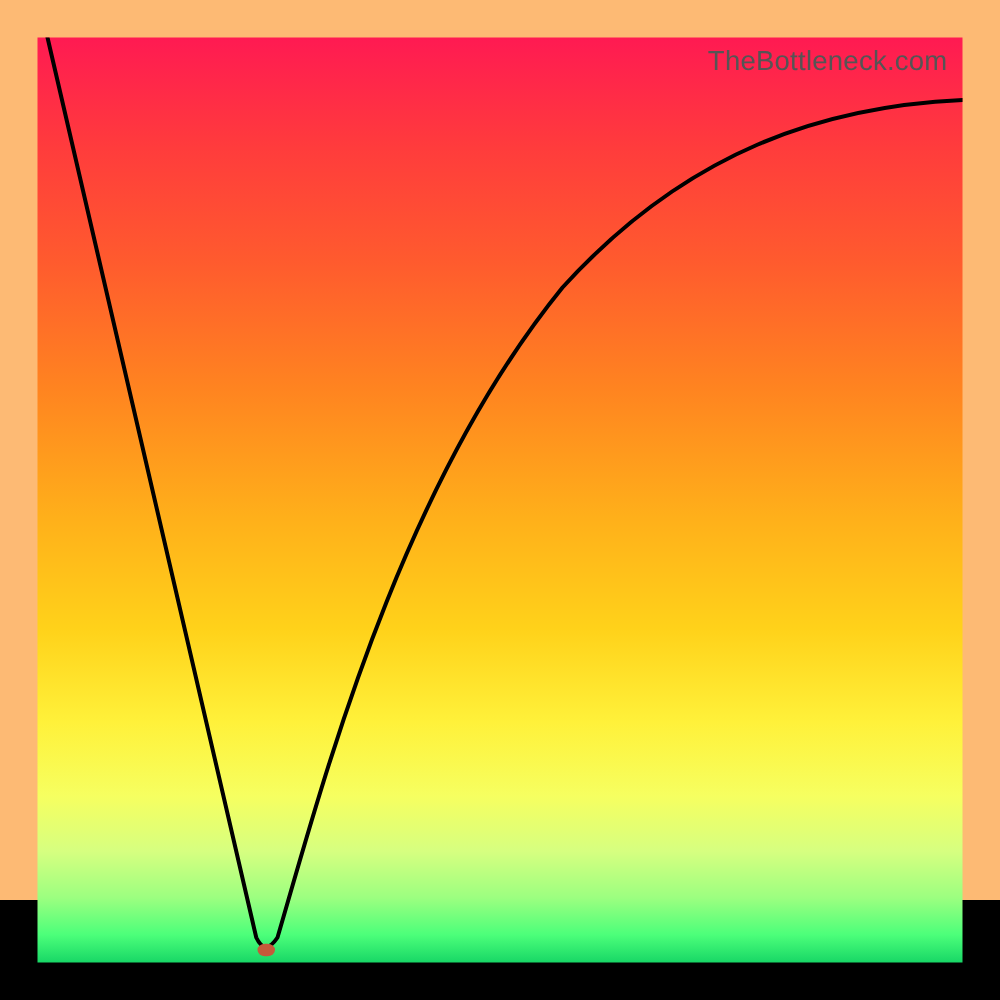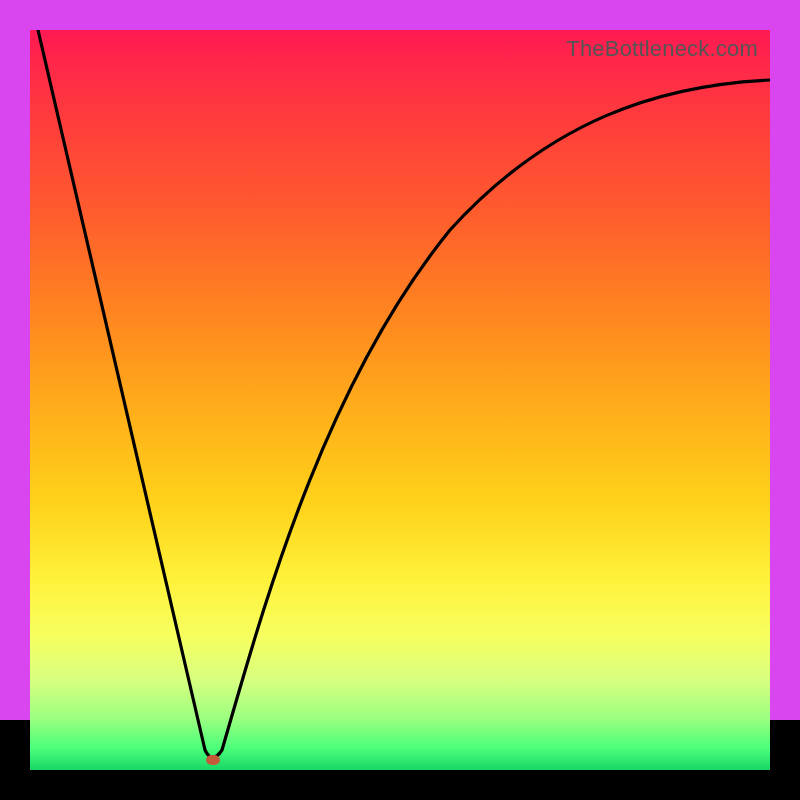--- a/index.html
+++ b/index.html
@@ -8,21 +8,21 @@
     width: 800px;
     height: 800px;
     overflow: hidden;
     background: #000;
     font-family: Arial, Helvetica, sans-serif;
   }
   .outer {
     position: relative;
     width: 800px;
     height: 720px;
-    background: #d946ef;
+    background: #fdba74;
   }
   .plot {
     position: absolute;
     left: 30px;
     top: 30px;
     width: 740px;
     height: 740px;
     background: linear-gradient(
       to bottom,
       #ff1a52 0%,

